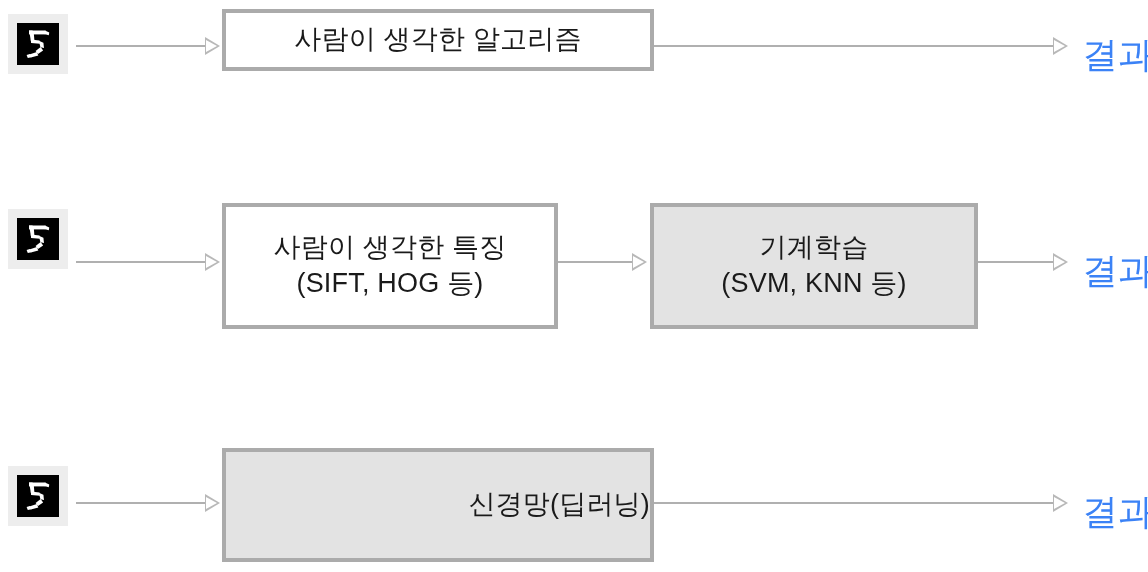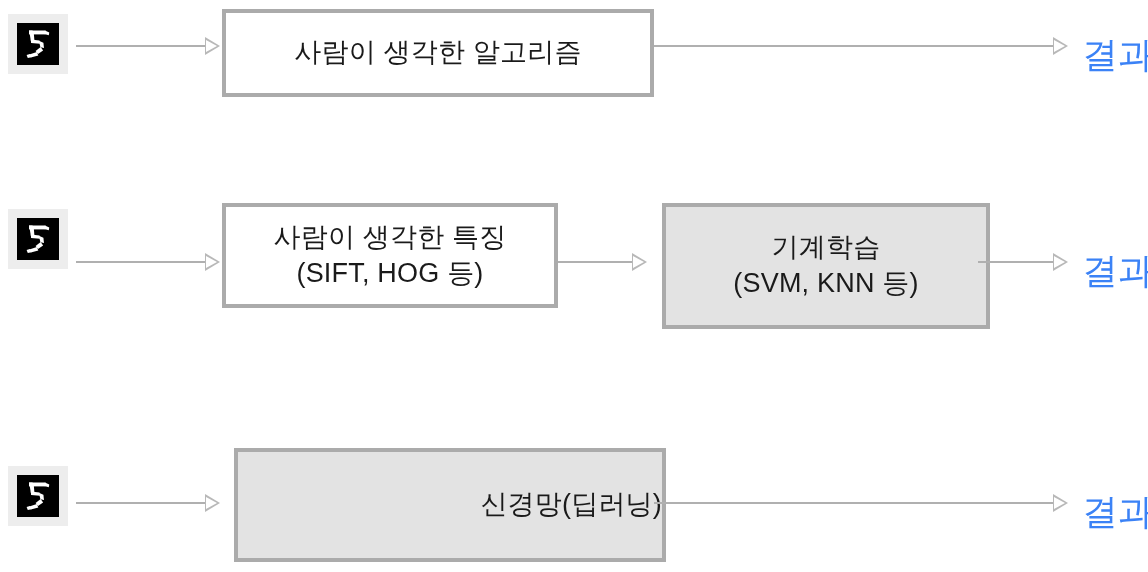--- a/index.html
+++ b/index.html
@@ -42,21 +42,21 @@
     display: flex;
     align-items: center;
     justify-content: center;
     text-align: center;
     color: #1a1a1a;
     line-height: 1.32;
     font-size: 27px;
     letter-spacing: 0.2px;
   }
   .proc-box.fill-white { background: #ffffff; }
-  .proc-box.fill-gray  { background: #e3e3e3; margin-left: 12px; }
+  .proc-box.fill-gray  { background: #e3e3e3; }
   .proc-label { white-space: pre-line; }
 
   
   .conn {
     position: absolute;
     height: 2px;
     background: #b0b0b0;
   }
   .arrowhead {
     position: absolute;
@@ -106,21 +106,21 @@
           <polygon points="13.2,19.4 14.2,21.6 9.2,23.0 8.2,21.0"></polygon>
           <polygon points="8.6,20.6 9.6,22.8 7.2,23.4 6.4,21.4"></polygon>
         </g>
       </svg>
     </span>
   </div>
 
   <div class="conn" style="left:76px; top:45px; width:135px;"></div>
   <div class="arrowhead" style="left:205px; top:37px;"></div>
 
-  <div class="proc-box fill-white" style="left:222px; top:9px; width:432px; height:88px;">
+  <div class="proc-box fill-white" style="left:222px; top:9px; width:432px; height:62px;">
     <span class="proc-label">사람이 생각한 알고리즘</span>
   </div>
 
   <div class="conn" style="left:654px; top:45px; width:405px;"></div>
   <div class="arrowhead" style="left:1053px; top:37px;"></div>
 
   <div class="result-text" style="left:1082px; top:31px;">결과</div>
 
   <div class="digit-wrap" style="left:8px; top:209px; width:60px; height:60px;">
     <span class="digit-inner">
@@ -137,21 +137,21 @@
           <polygon points="13.2,19.4 14.2,21.6 9.2,23.0 8.2,21.0"></polygon>
           <polygon points="8.6,20.6 9.6,22.8 7.2,23.4 6.4,21.4"></polygon>
         </g>
       </svg>
     </span>
   </div>
 
   <div class="conn" style="left:76px; top:261px; width:135px;"></div>
   <div class="arrowhead" style="left:205px; top:253px;"></div>
 
-  <div class="proc-box fill-white" style="left:222px; top:203px; width:336px; height:105px;">
+  <div class="proc-box fill-white" style="left:222px; top:203px; width:336px; height:126px;">
     <span class="proc-label">사람이 생각한 특징
 (SIFT, HOG 등)</span>
   </div>
 
   <div class="conn" style="left:558px; top:261px; width:80px;"></div>
   <div class="arrowhead" style="left:632px; top:253px;"></div>
 
   <div class="proc-box fill-gray" style="left:650px; top:203px; width:328px; height:126px;">
     <span class="proc-label">기계학습
 (SVM, KNN 등)</span>

